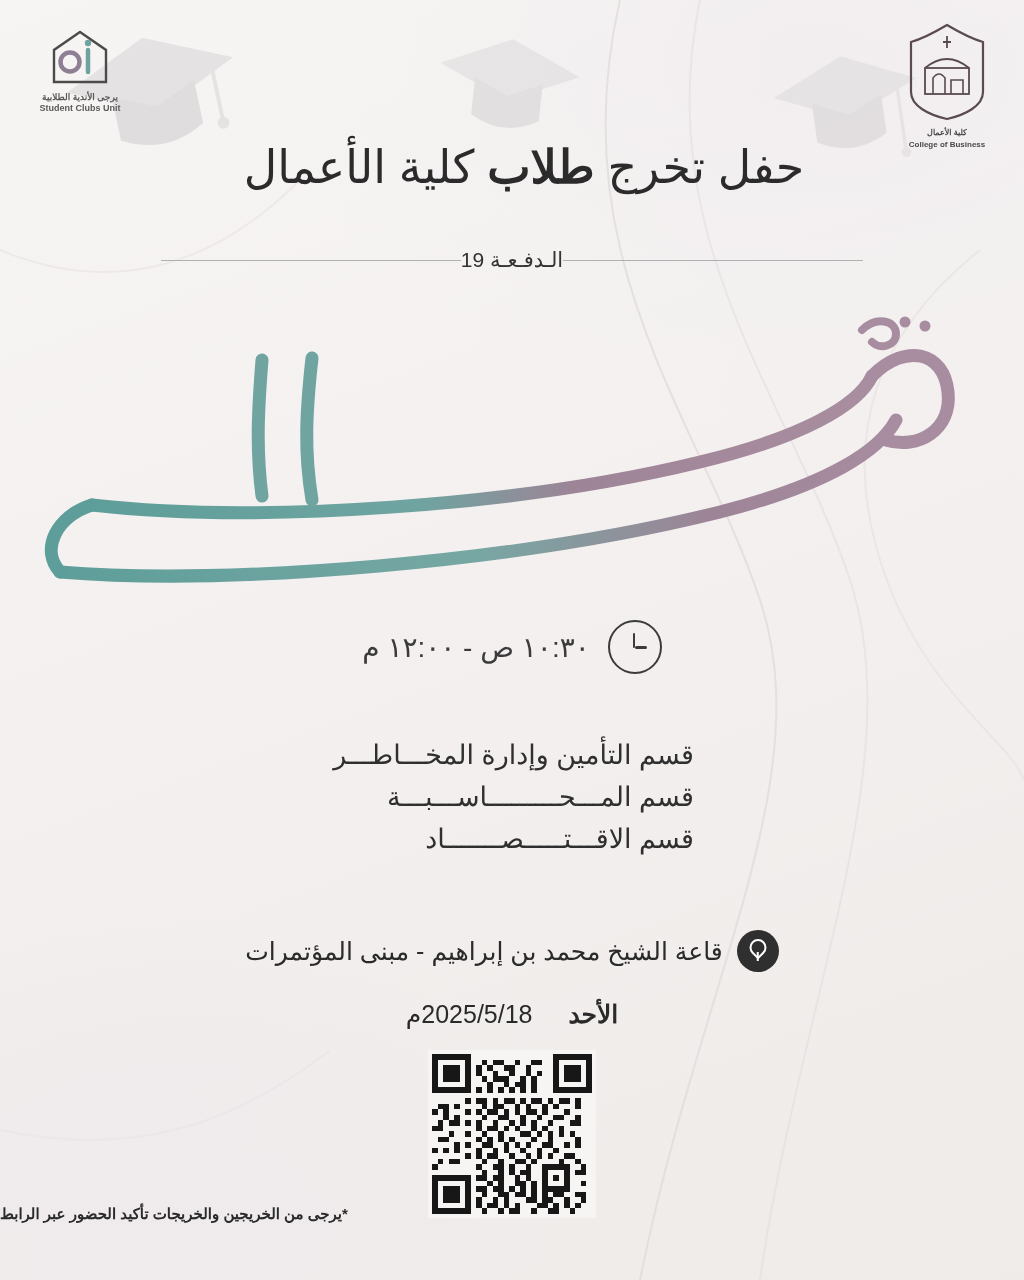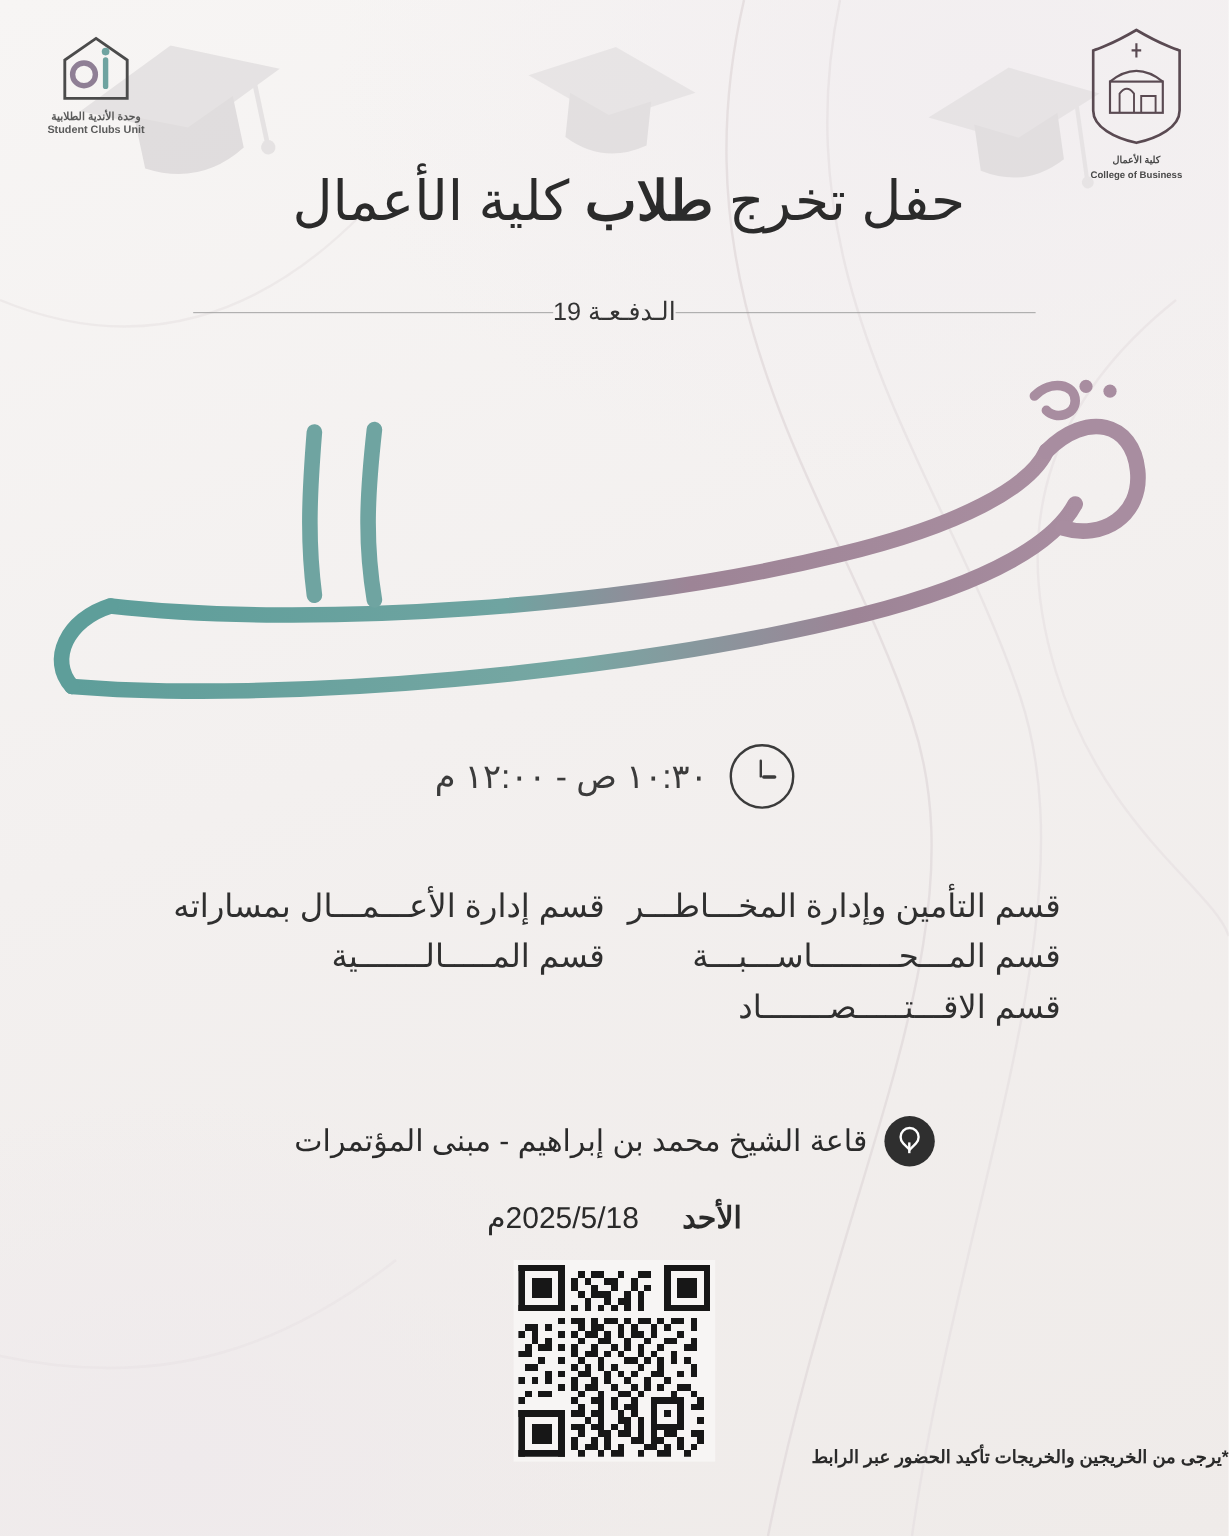--- a/index.html
+++ b/index.html
@@ -124,21 +124,21 @@
 
   
   .qr-wrap {
     position: absolute; top: 1050px; left: 50%; transform: translateX(-50%);
     width: 168px; height: 168px; background: #f7f5f4; padding: 4px;
   }
   .qr { width: 100%; height: 100%; display: block; image-rendering: pixelated; }
 
   .footnote {
     position: absolute; top: 1205px; left: 0; right: 0;
-    text-align: right; font-size: 15px; font-weight: bold; color: #2a2a2a;
+    text-align: left; font-size: 15px; font-weight: bold; color: #2a2a2a;
   }
 </style>
 </head>
 <body>
 
 <div class="poster">
 
   <svg class="bg-swirls" viewBox="0 0 1024 1280" preserveAspectRatio="none">
     <path d="M620,0 C560,260 700,420 760,600 C820,780 700,980 640,1280" stroke="#e3dcdd" stroke-width="2" fill="none" opacity=".85"></path>
     <path d="M700,0 C650,240 790,400 850,580 C910,760 800,1000 760,1280" stroke="#e6e0e1" stroke-width="2" fill="none" opacity=".7"></path>
@@ -171,21 +171,21 @@
 
   <div class="clubs-logo">
     <div class="clubs-mark">
       <svg viewBox="0 0 64 58" width="64" height="58">
         <path d="M32 4 L58 22 L58 54 L6 54 L6 22 Z" fill="none" stroke="#4b4b4b" stroke-width="2.4"></path>
         <circle cx="22" cy="34" r="9.5" fill="none" stroke="#8f7f95" stroke-width="4.5"></circle>
         <path d="M40 22 L40 44" stroke="#6fa3a0" stroke-width="4.5" stroke-linecap="round"></path>
         <circle cx="40" cy="15" r="3.2" fill="#6fa3a0"></circle>
       </svg>
     </div>
-    <div class="clubs-cap-text">وحدة الأندية الطلابية</div>
+    <div class="clubs-cap-text">يرجى الأندية الطلابية</div>
     <div class="clubs-cap-text en">Student Clubs Unit</div>
   </div>
 
   <div class="college-logo">
     <svg viewBox="0 0 96 100" width="96" height="100">
       <path d="M48 3 C70 16 84 20 84 20 L84 70 C84 84 66 93 48 97 C30 93 12 84 12 70 L12 20 C12 20 26 16 48 3 Z" fill="none" stroke="#5a4a52" stroke-width="2.2"></path>
       <path d="M48 14 L48 26 M44 20 L52 20" stroke="#5a4a52" stroke-width="1.8"></path>
       <rect x="26" y="46" width="44" height="26" fill="none" stroke="#5a4a52" stroke-width="1.8"></rect>
       <path d="M26 46 Q48 28 70 46" fill="none" stroke="#5a4a52" stroke-width="1.8"></path>
       <path d="M34 72 L34 56 Q40 48 46 56 L46 72" fill="none" stroke="#5a4a52" stroke-width="1.6"></path>
@@ -243,24 +243,20 @@
   <div class="time-row">
     <div class="clock-icon"></div>
     <div class="time-text">١٠:٣٠ ص - ١٢:٠٠ م</div>
   </div>
 
   <div class="departments">
     <div class="dept-col right">
       <div class="dept-item">قسم التأمين وإدارة المخـــاطـــر</div>
       <div class="dept-item">قسم المـــحـــــــــاســـبـــة</div>
       <div class="dept-item">قسم الاقـــتـــــصـــــــاد</div>
-    </div>
-    <div class="dept-col left">
-      <div class="dept-item">قسم إدارة الأعـــمـــال بمساراته</div>
-      <div class="dept-item">قسم المـــــالـــــــية</div>
     </div>
   </div>
 
   <div class="location-row">
     <div class="pin-icon"></div>
     <div class="location-text">قاعة الشيخ محمد بن إبراهيم - مبنى المؤتمرات</div>
   </div>
 
   <div class="date-text">
     <b>الأحد</b>

